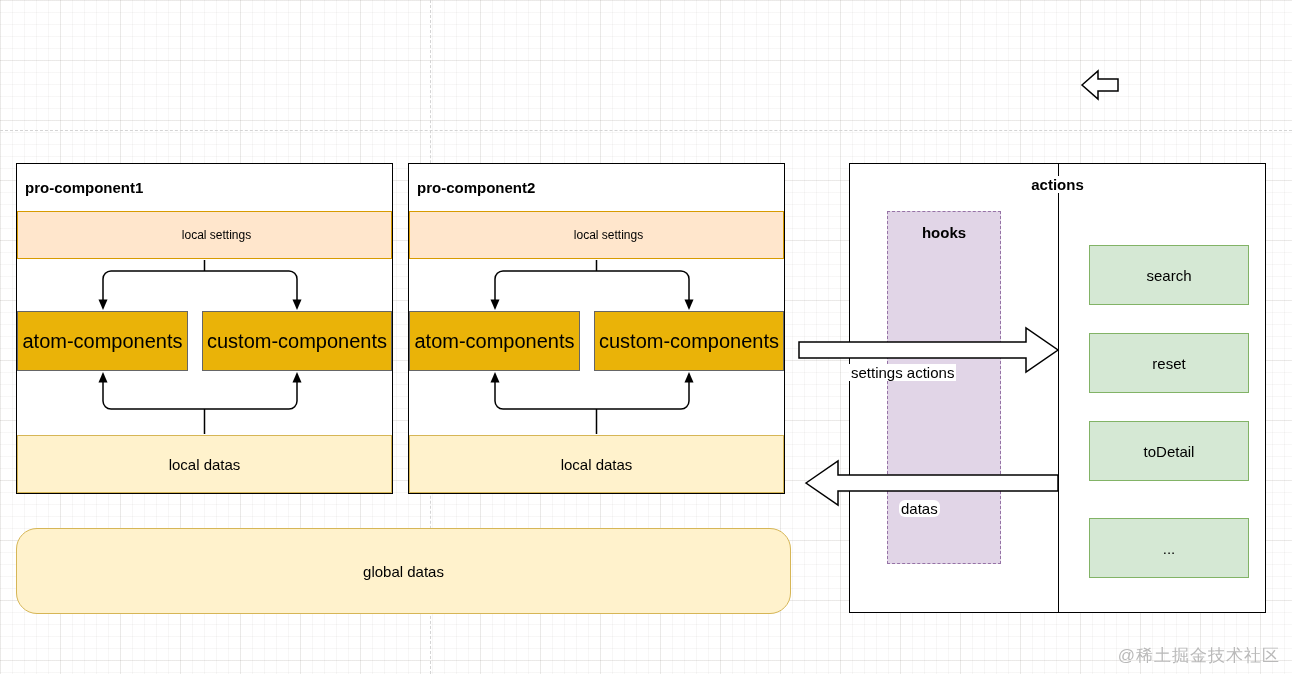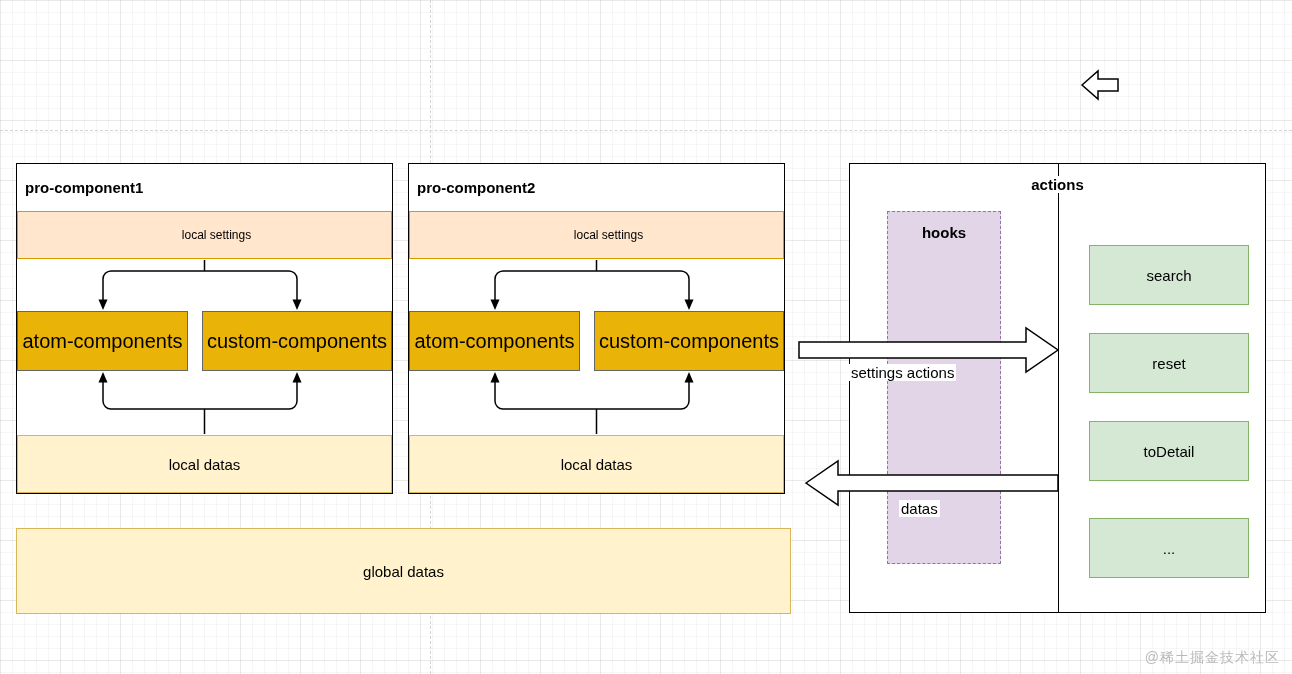--- a/index.html
+++ b/index.html
@@ -17,21 +17,21 @@
   .guide-v{position:absolute;left:430px;top:0;height:100%;border-left:1px dashed #d4d4d4;}
   .guide-h{position:absolute;top:130px;left:0;width:100%;border-top:1px dashed #d4d4d4;}
 
   .node{position:absolute;box-sizing:border-box;display:flex;align-items:center;justify-content:center;font-size:15px;}
   .orange{background:#ffe6cc;border:1px solid #d79b00;}
   .yellow{background:#fff2cc;border:1px solid #d6b656;}
   .green{background:#d5e8d4;border:1px solid #82b366;}
 
   .global-settings{left:16px;top:55px;width:1056px;height:58px;}
   .config-handler{left:1122px;top:57px;width:144px;height:55px;font-weight:bold;font-size:16px;}
-  .global-datas{left:16px;top:528px;width:775px;height:86px;}
+  .global-datas{left:16px;top:528px;width:775px;height:86px;border-radius:21px;}
 
   .component{position:absolute;top:163px;width:377px;height:331px;background:#fff;border:1px solid #000;box-sizing:border-box;overflow:hidden;}
   .component.c1{left:16px;}
   .component.c2{left:408px;}
   .comp-title{height:47px;display:flex;align-items:center;padding-left:8px;font-weight:bold;font-size:15px;}
   .comp-settings{height:48px;background:#ffe6cc;border:1px solid #d79b00;box-sizing:border-box;display:flex;align-items:center;justify-content:center;font-size:12px;padding-left:24px;}
   .comp-middle{position:relative;height:176px;background:#fff;}
   .branch-arrows{position:absolute;left:0;top:0;}
   .inner-box{position:absolute;top:52px;height:60px;background:#eab308;border:1px solid #666;box-sizing:border-box;display:flex;align-items:center;justify-content:center;font-size:20px;}
   .inner-box.atom{left:0;width:171px;}
@@ -41,23 +41,23 @@
   .actions-box{position:absolute;left:849px;top:163px;width:417px;height:450px;background:#fff;border:1px solid #000;box-sizing:border-box;}
   .actions-divider{position:absolute;left:208px;top:0;bottom:0;border-left:1px solid #000;}
   .actions-title{position:absolute;top:12px;left:0;right:0;text-align:center;font-weight:bold;font-size:15px;z-index:3;}
   .actions-title span{background:#fff;padding:0 5px;}
   .hooks-box{position:absolute;left:37px;top:47px;width:114px;height:353px;background:#e1d5e7;border:1px dashed #9673a6;box-sizing:border-box;display:flex;justify-content:center;padding-top:12px;font-weight:bold;font-size:15px;z-index:1;}
   .action-btn{position:absolute;left:239px;width:160px;height:60px;display:flex;align-items:center;justify-content:center;font-size:15px;box-sizing:border-box;z-index:2;}
 
   .big-arrow{position:absolute;z-index:4;}
   .arrow-label{position:absolute;font-size:15px;z-index:5;background:#fff;padding:0 2px;}
   .dispatch-label{left:849px;top:364px;}
-  .datas-label{left:899px;top:500px;}
+  .datas-label{left:899px;top:500px;border-radius:6px;}
 
-  .watermark{position:absolute;right:12px;bottom:7px;font-size:14px;color:#b9b9b9;letter-spacing:1px;z-index:6;}
+  .watermark{position:absolute;right:12px;bottom:7px;font-size:17px;color:#b9b9b9;letter-spacing:1px;z-index:6;}
 </style>
 </head>
 <body>
 
 <div class="canvas">
 
   <div class="guide-v"></div>
   <div class="guide-h"></div>
 
 

